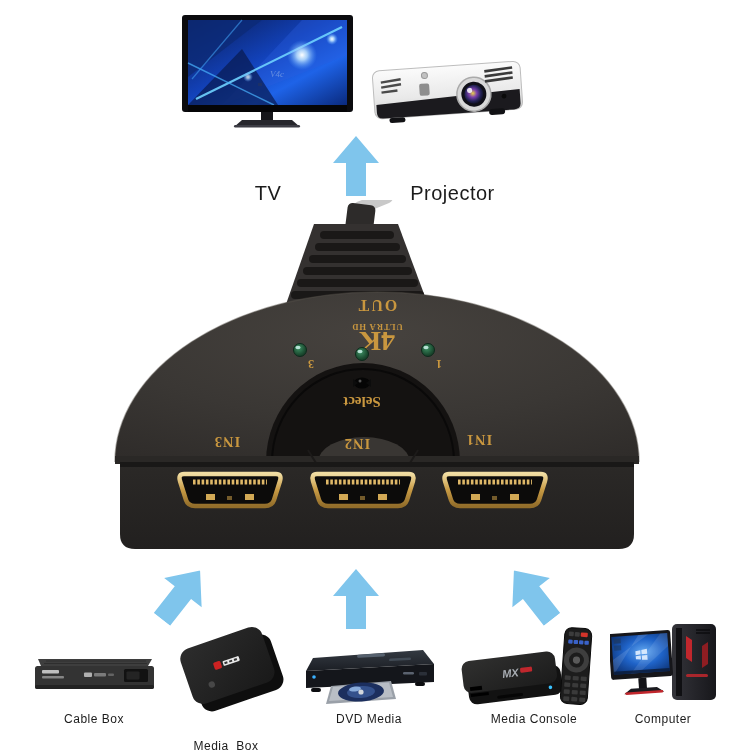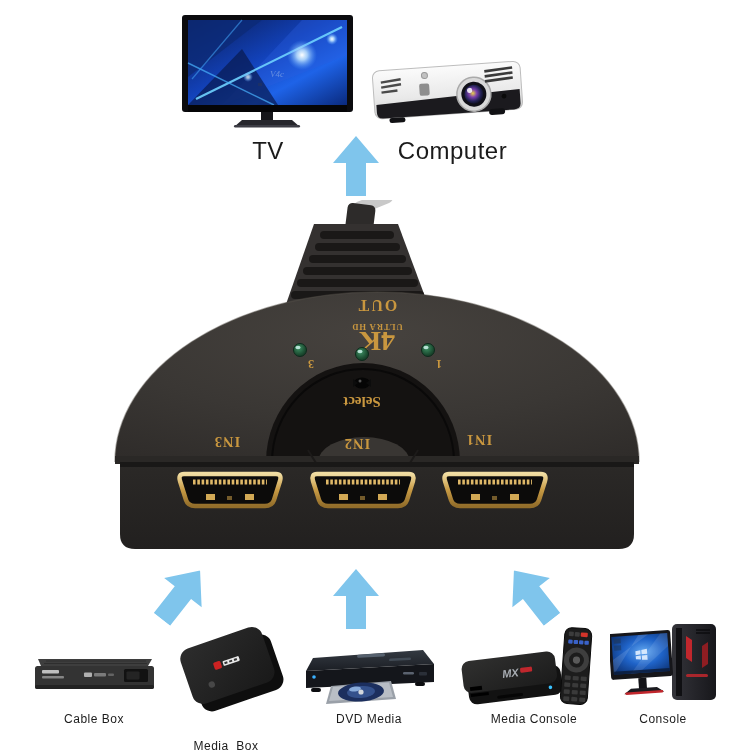--- a/index.html
+++ b/index.html
@@ -1,21 +1,21 @@
 <!DOCTYPE html>
 <html><head>
 <meta charset="utf-8">
 <style>
   html,body{margin:0;padding:0;background:#fff;}
   .stage{position:relative;width:750px;height:750px;background:#ffffff;overflow:hidden;
          font-family:"Liberation Sans",sans-serif;border-radius:10px;}
   .abs{position:absolute;}
   .lbl{position:absolute;color:#1b1b1b;text-align:center;white-space:pre;
        font-family:"Liberation Sans",sans-serif;letter-spacing:.5px;}
-  .lbl-top{font-size:24px;}
+  .lbl-top{font-size:20px;margin-top:45px;}
   .lbl-bottom{font-size:12px;}
   .arrow{position:absolute;}
   .arrow svg{display:block;}
 </style>
 </head>
 <body>
 
 <div class="stage">
 
   <svg class="abs" style="left:182px;top:15px" width="172" height="114" viewBox="0 0 172 114">
@@ -83,21 +83,21 @@
           <line x1="14" y1="31" x2="34" y2="29"></line>
         <line x1="14" y1="36" x2="30" y2="35"></line>
       </g>
       <circle cx="58" cy="22" r="3" fill="#c2c2c2" stroke="#9a9a9a"></circle>
       <rect x="52" y="30" width="10" height="12" rx="2" fill="#8e8e8e"></rect>
       <circle cx="136" cy="48" r="2.4" fill="#0a0a0a"></circle>
       <rect x="20" y="62" width="16" height="5" rx="2.5" fill="#111114"></rect>
       <rect x="120" y="60" width="16" height="6" rx="3" fill="#111114"></rect>
     </g>
   </svg>
-  <div class="lbl lbl-top" style="left:390px;top:137px;width:125px">Computer</div>
+  <div class="lbl lbl-top" style="left:390px;top:137px;width:125px">Projector</div>
 
   <div class="arrow" style="left:332px;top:136px">
     <svg width="48" height="60" viewBox="0 0 46 60">
         <polygon points="23,0 46,27 33,27 33,60 13,60 13,27 0,27" fill="#7fc5ec"></polygon>
       </svg>
   </div>
 
   <svg class="abs" style="left:112px;top:200px" width="530" height="362" viewBox="0 0 530 362">
     <defs>
       <radialGradient id="gBody" cx="0.5" cy="0.25" r="0.9">
@@ -368,15 +368,15 @@
       <rect x="27" y="60" width="8" height="11" fill="#131317"></rect>
       <polygon points="12,75 52,75 45,70 19,70" fill="#1b1b20"></polygon>
       <rect x="13" y="73.5" width="38" height="2.4" rx="1.2" fill="#c1272d"></rect>
     </g>
   </svg>
 
   <div class="lbl lbl-bottom" style="left:34px;top:712px;width:120px">Cable Box</div>
   <div class="lbl lbl-bottom" style="left:166px;top:739px;width:120px">Media  Box</div>
   <div class="lbl lbl-bottom" style="left:309px;top:712px;width:120px">DVD Media</div>
   <div class="lbl lbl-bottom" style="left:464px;top:712px;width:140px">Media Console</div>
-  <div class="lbl lbl-bottom" style="left:603px;top:712px;width:120px">Console</div>
+  <div class="lbl lbl-bottom" style="left:603px;top:712px;width:120px">Computer</div>
 
 </div>
 
 </body></html>

